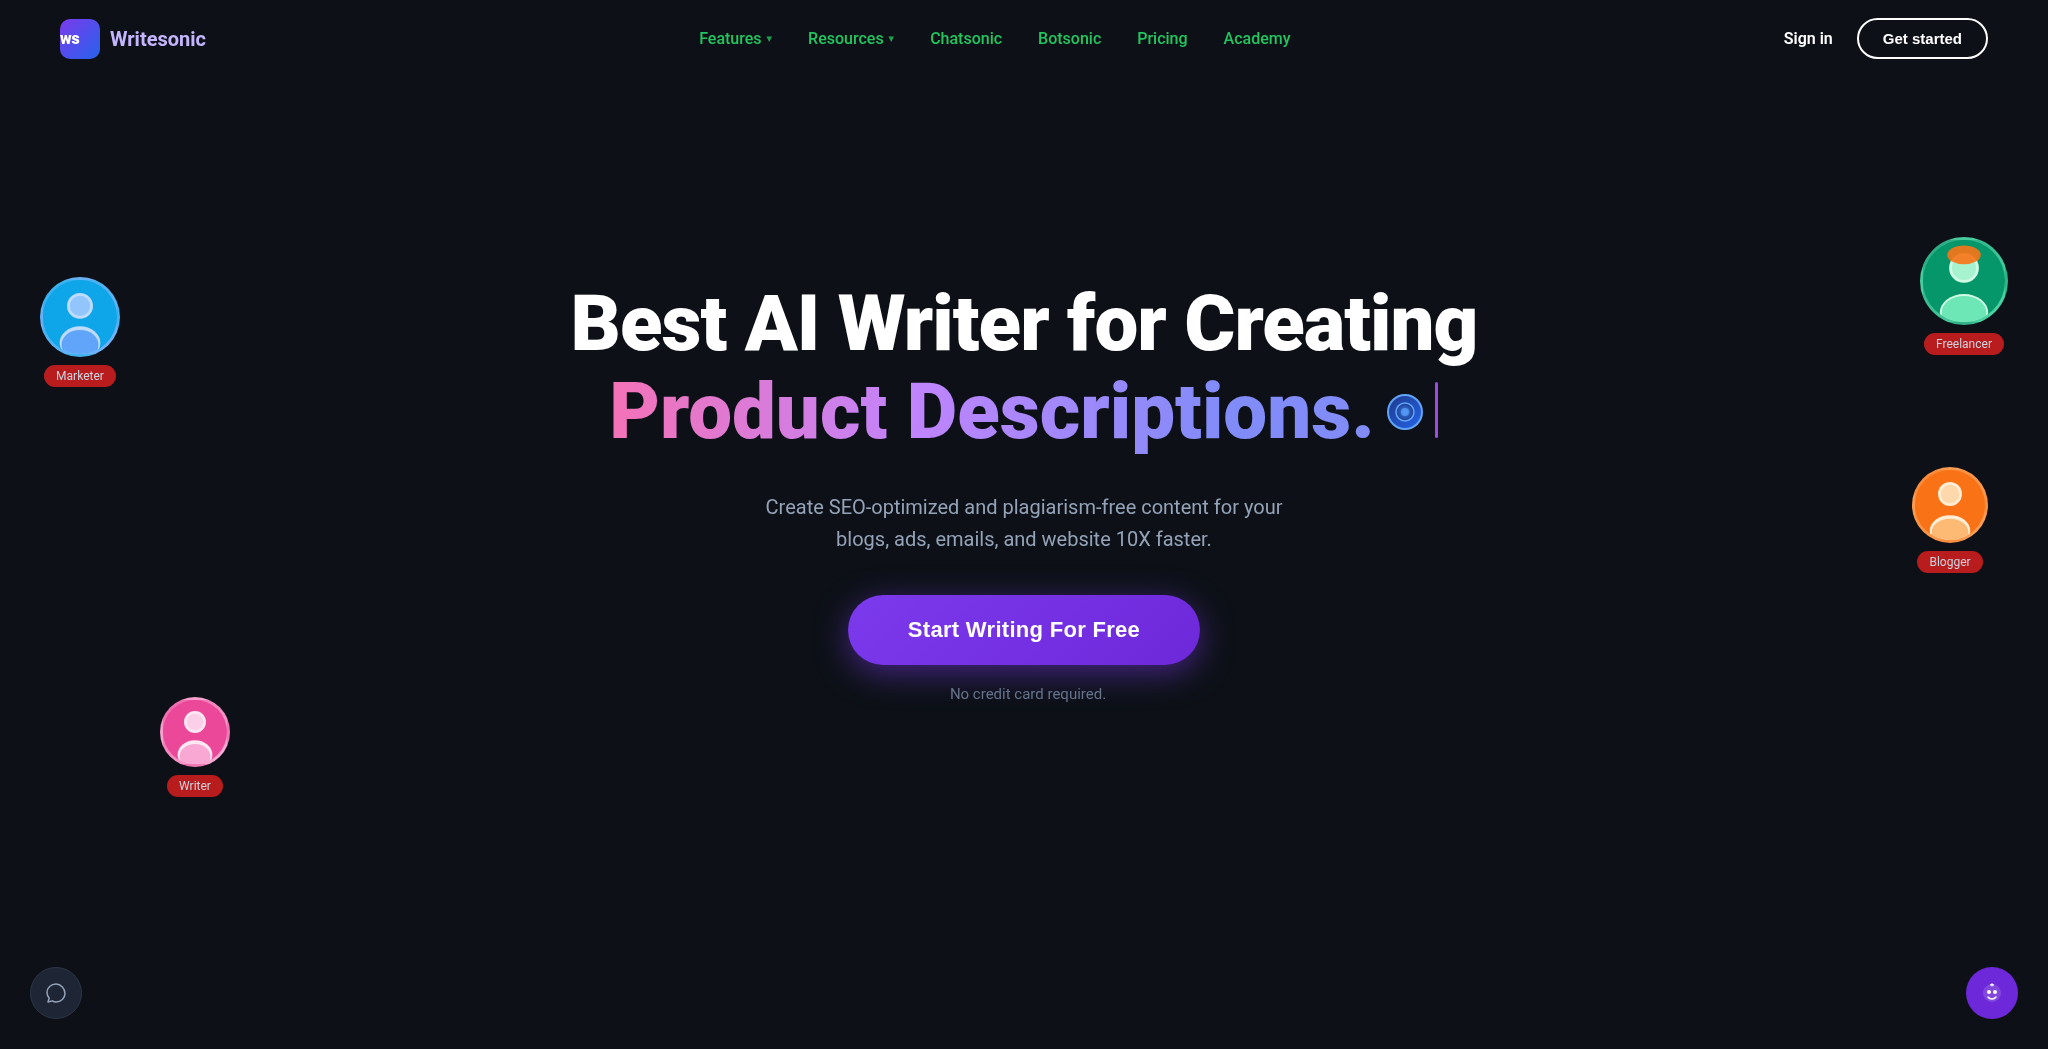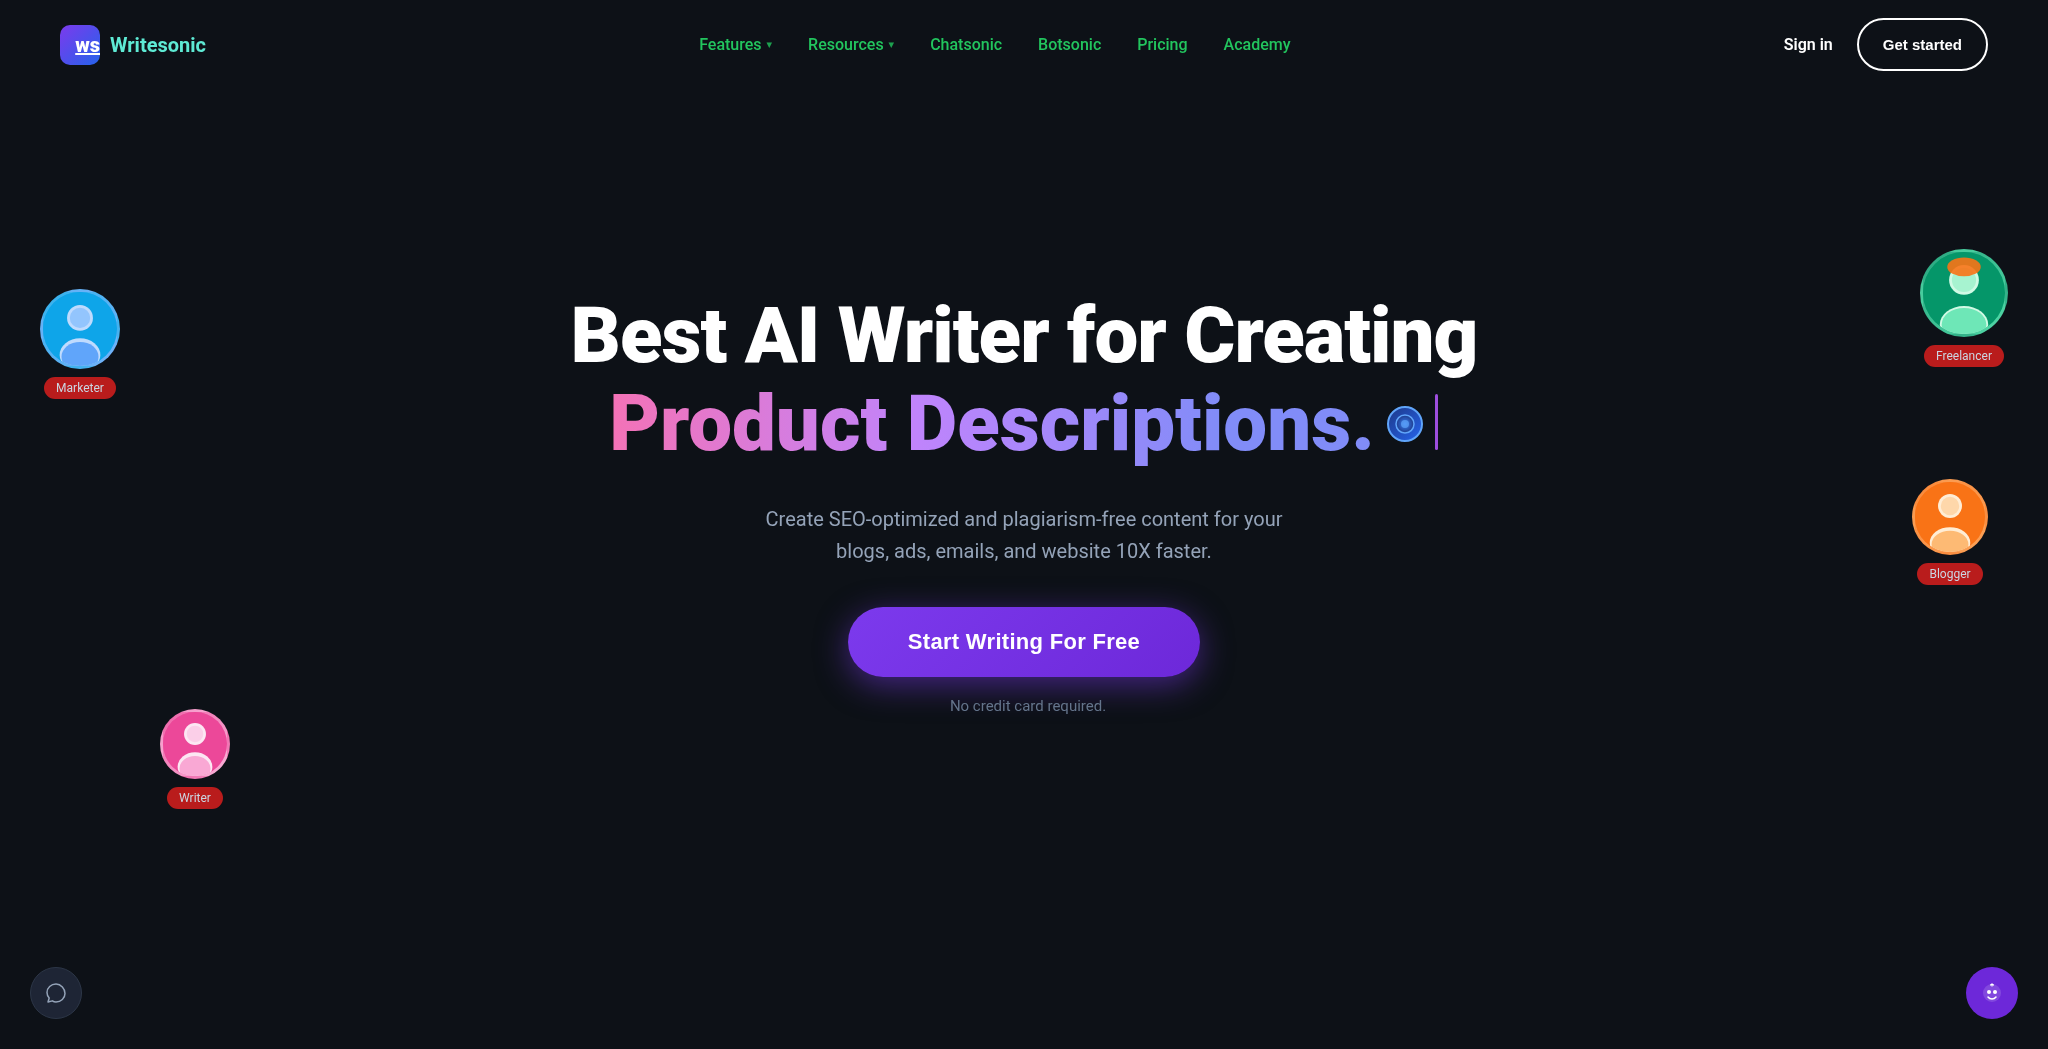--- a/index.html
+++ b/index.html
@@ -30,31 +30,30 @@
       color: #fff;
     }
 
     .logo-icon {
       width: 40px;
       height: 40px;
       border-radius: 10px;
       background: linear-gradient(135deg, #7c3aed, #2563eb);
       display: flex;
       align-items: center;
-      justify-content: flex-end;
+      justify-content: flex-start;
       font-weight: 900;
-      font-size: 20px;
-      color: #fff;
-      text-decoration: underline;
+      font-size: 16px;
+      color: #fff;
     }
 
     .logo-text {
       font-size: 20px;
       font-weight: 700;
-      color: #5eead4;
+      color: #c4b5fd;
     }
 
     .nav-links {
       display: flex;
       align-items: center;
       gap: 36px;
       list-style: none;
     }
 
     .nav-links a {
@@ -83,21 +82,21 @@
       font-size: 16px;
       font-weight: 600;
       cursor: pointer;
       text-decoration: none;
     }
 
     .get-started-btn {
       background: transparent;
       border: 2px solid #fff;
       color: #fff;
-      padding: 16px 24px;
+      padding: 10px 24px;
       border-radius: 30px;
       font-size: 15px;
       font-weight: 600;
       cursor: pointer;
     }
 
     
     .hero {
       display: flex;
       flex-direction: column;

